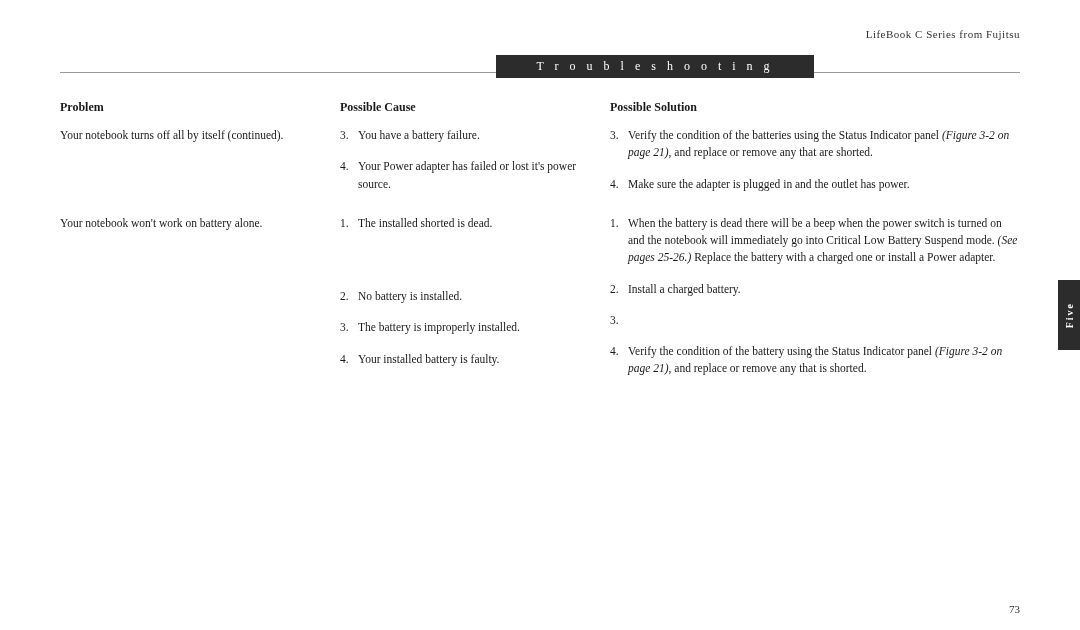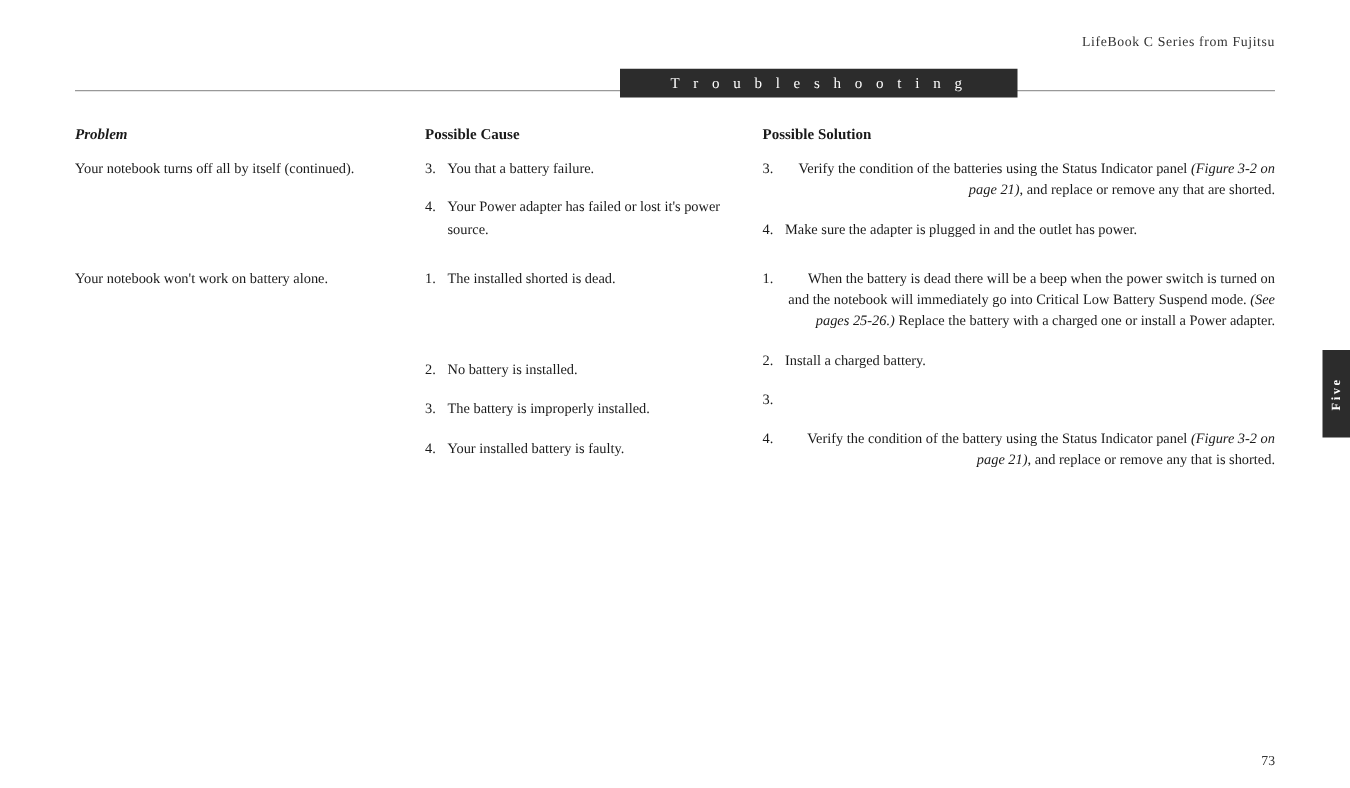--- a/index.html
+++ b/index.html
@@ -98,21 +98,20 @@
     
     .col-headers {
       display: flex;
       margin-bottom: 12px;
     }
 
     .col-problem {
       width: 270px;
       font-weight: bold;
       font-size: 12px;
-      font-style: italic;
     }
 
     .col-cause {
       width: 270px;
       font-weight: bold;
       font-size: 12px;
       padding-left: 10px;
     }
 
     .col-solution {
@@ -175,21 +174,20 @@
     }
 
     .solution-num {
       min-width: 18px;
       font-size: 11.5px;
     }
 
     .solution-text {
       font-size: 11.5px;
       line-height: 1.5;
-      text-align: right;
     }
 
     .italic {
       font-style: italic;
     }
 
     
     .row2 {
       margin-top: 8px;
     }
@@ -246,21 +244,21 @@
     </div>
 
     <div class="table-row">
       <div class="cell-problem">
         <span>Your notebook turns off all by itself (continued).</span>
       </div>
       <div class="cell-cause">
         <div class="causes-block">
           <div class="cause-item">
             <span class="cause-num">3.</span>
-            <span class="cause-text">You that a battery failure.</span>
+            <span class="cause-text">You have a battery failure.</span>
           </div>
           <div class="cause-item">
             <span class="cause-num">4.</span>
             <span class="cause-text">Your Power adapter has failed or lost it's power source.</span>
           </div>
         </div>
       </div>
       <div class="cell-solution">
         <div class="solutions-block">
           <div class="solution-item">

